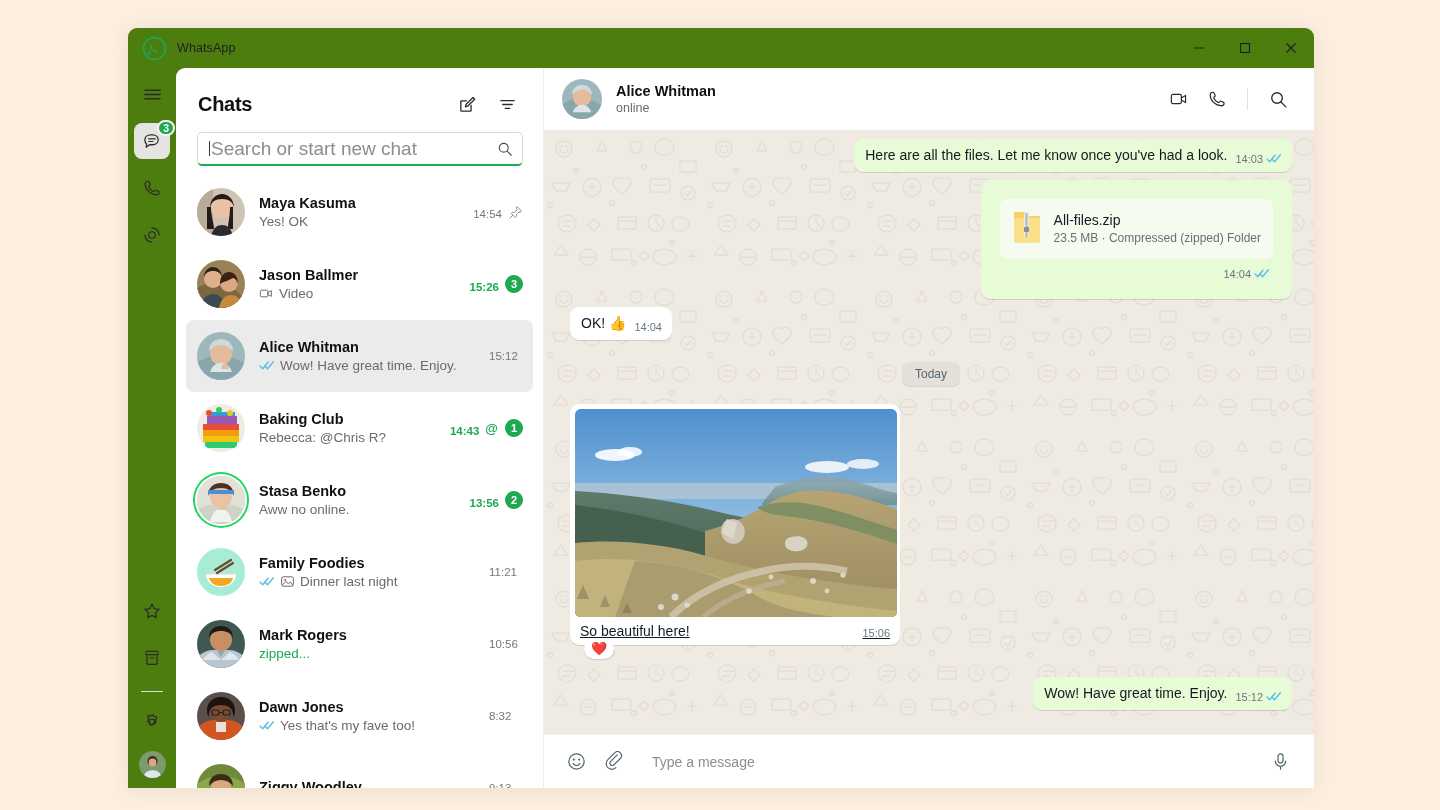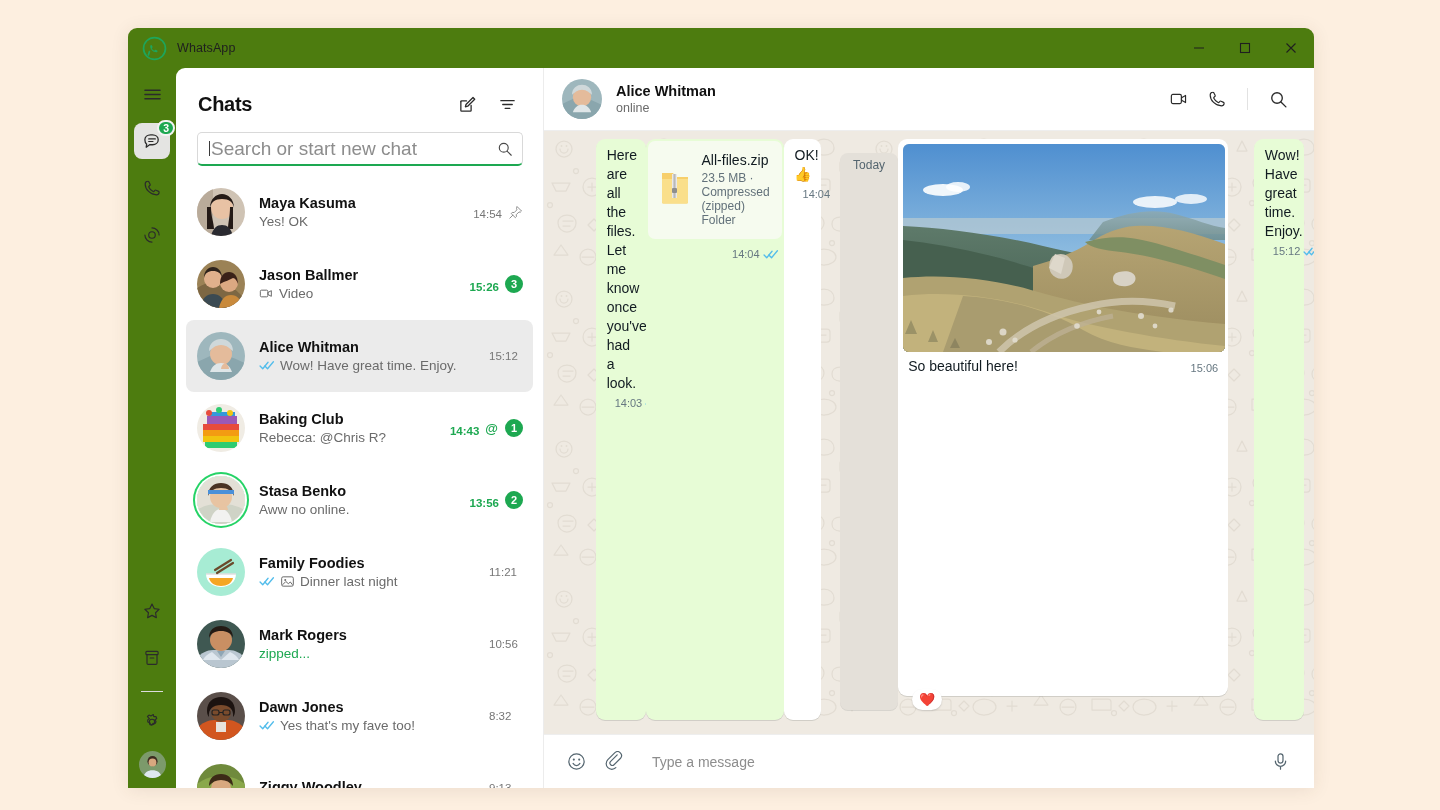--- a/index.html
+++ b/index.html
@@ -156,43 +156,43 @@
   .conv-sep { width: 1px; height: 22px; background: #e2e2e2; margin: 0 8px; }
 
   
   .messages {
     flex: 1; position: relative; overflow: hidden;
     background-color: #efeae2;
   }
   .doodle { position: absolute; inset: 0; opacity: .5; }
   .msg-scroll {
     position: absolute; inset: 0; padding: 8px 22px 6px 26px;
-    display: flex; flex-direction: row;
+    display: flex; flex-direction: column;
   }
   .row { display: flex; margin-bottom: 8px; }
   .row.out { justify-content: flex-end; }
   .row.in { justify-content: flex-start; }
   .row.center { justify-content: center; }
 
   .bubble {
     max-width: 66%; border-radius: 9px; padding: 7px 10px 7px 11px;
     box-shadow: 0 1px .5px rgba(11,20,26,.13);
     font-size: 14px; color: #111b21; position: relative;
   }
   .bubble.out { background: #e7fcd6; }
   .bubble.in  { background: #fff; }
   .bubble-text { display: inline; line-height: 19px; }
   .stamp {
-    display: inline-flex; align-items: center; gap: 3px;
+    display: inline-flex; align-items: flex-start; gap: 3px;
     font-size: 11px; color: #667781; margin-left: 8px;
     vertical-align: bottom; white-space: nowrap;
   }
 
   
-  .bubble.file { padding: 2px; max-width: 330px; }
+  .bubble.file { padding: 19px; max-width: 330px; }
   .file-card { background: #f6fbef; border-radius: 7px; overflow: hidden; }
   .file-top { display: flex; align-items: center; gap: 12px; padding: 11px 12px 12px; }
   .file-name { font-size: 14px; color: #111b21; margin-bottom: 3px; }
   .file-sub { font-size: 12px; color: #62717a; }
   .file-actions {
     display: flex; gap: 9px; padding: 9px 10px 10px;
     border-top: 1px solid #e6eedd;
   }
   .file-btn {
     flex: 1; height: 32px; border-radius: 5px;
@@ -211,20 +211,21 @@
 
   
   .bubble.photo { padding: 5px 5px 3px; max-width: 330px; }
   .photo-frame {
     width: 322px; height: 208px; border-radius: 6px; overflow: hidden;
     display: block; background: #cfd8dc;
   }
   .photo-caption {
     display: flex; align-items: flex-end; gap: 4px;
     padding: 6px 5px 3px 5px;
+    text-decoration: underline;
   }
   .photo-caption .cap-text { font-size: 14px; color: #111b21; flex: 1; }
   .reaction-chip {
     position: absolute; left: 14px; bottom: -14px;
     background: #fff; border-radius: 12px;
     padding: 2px 7px; font-size: 13px; line-height: 17px;
     box-shadow: 0 1px 1.5px rgba(11,20,26,.16);
   }
 
   

